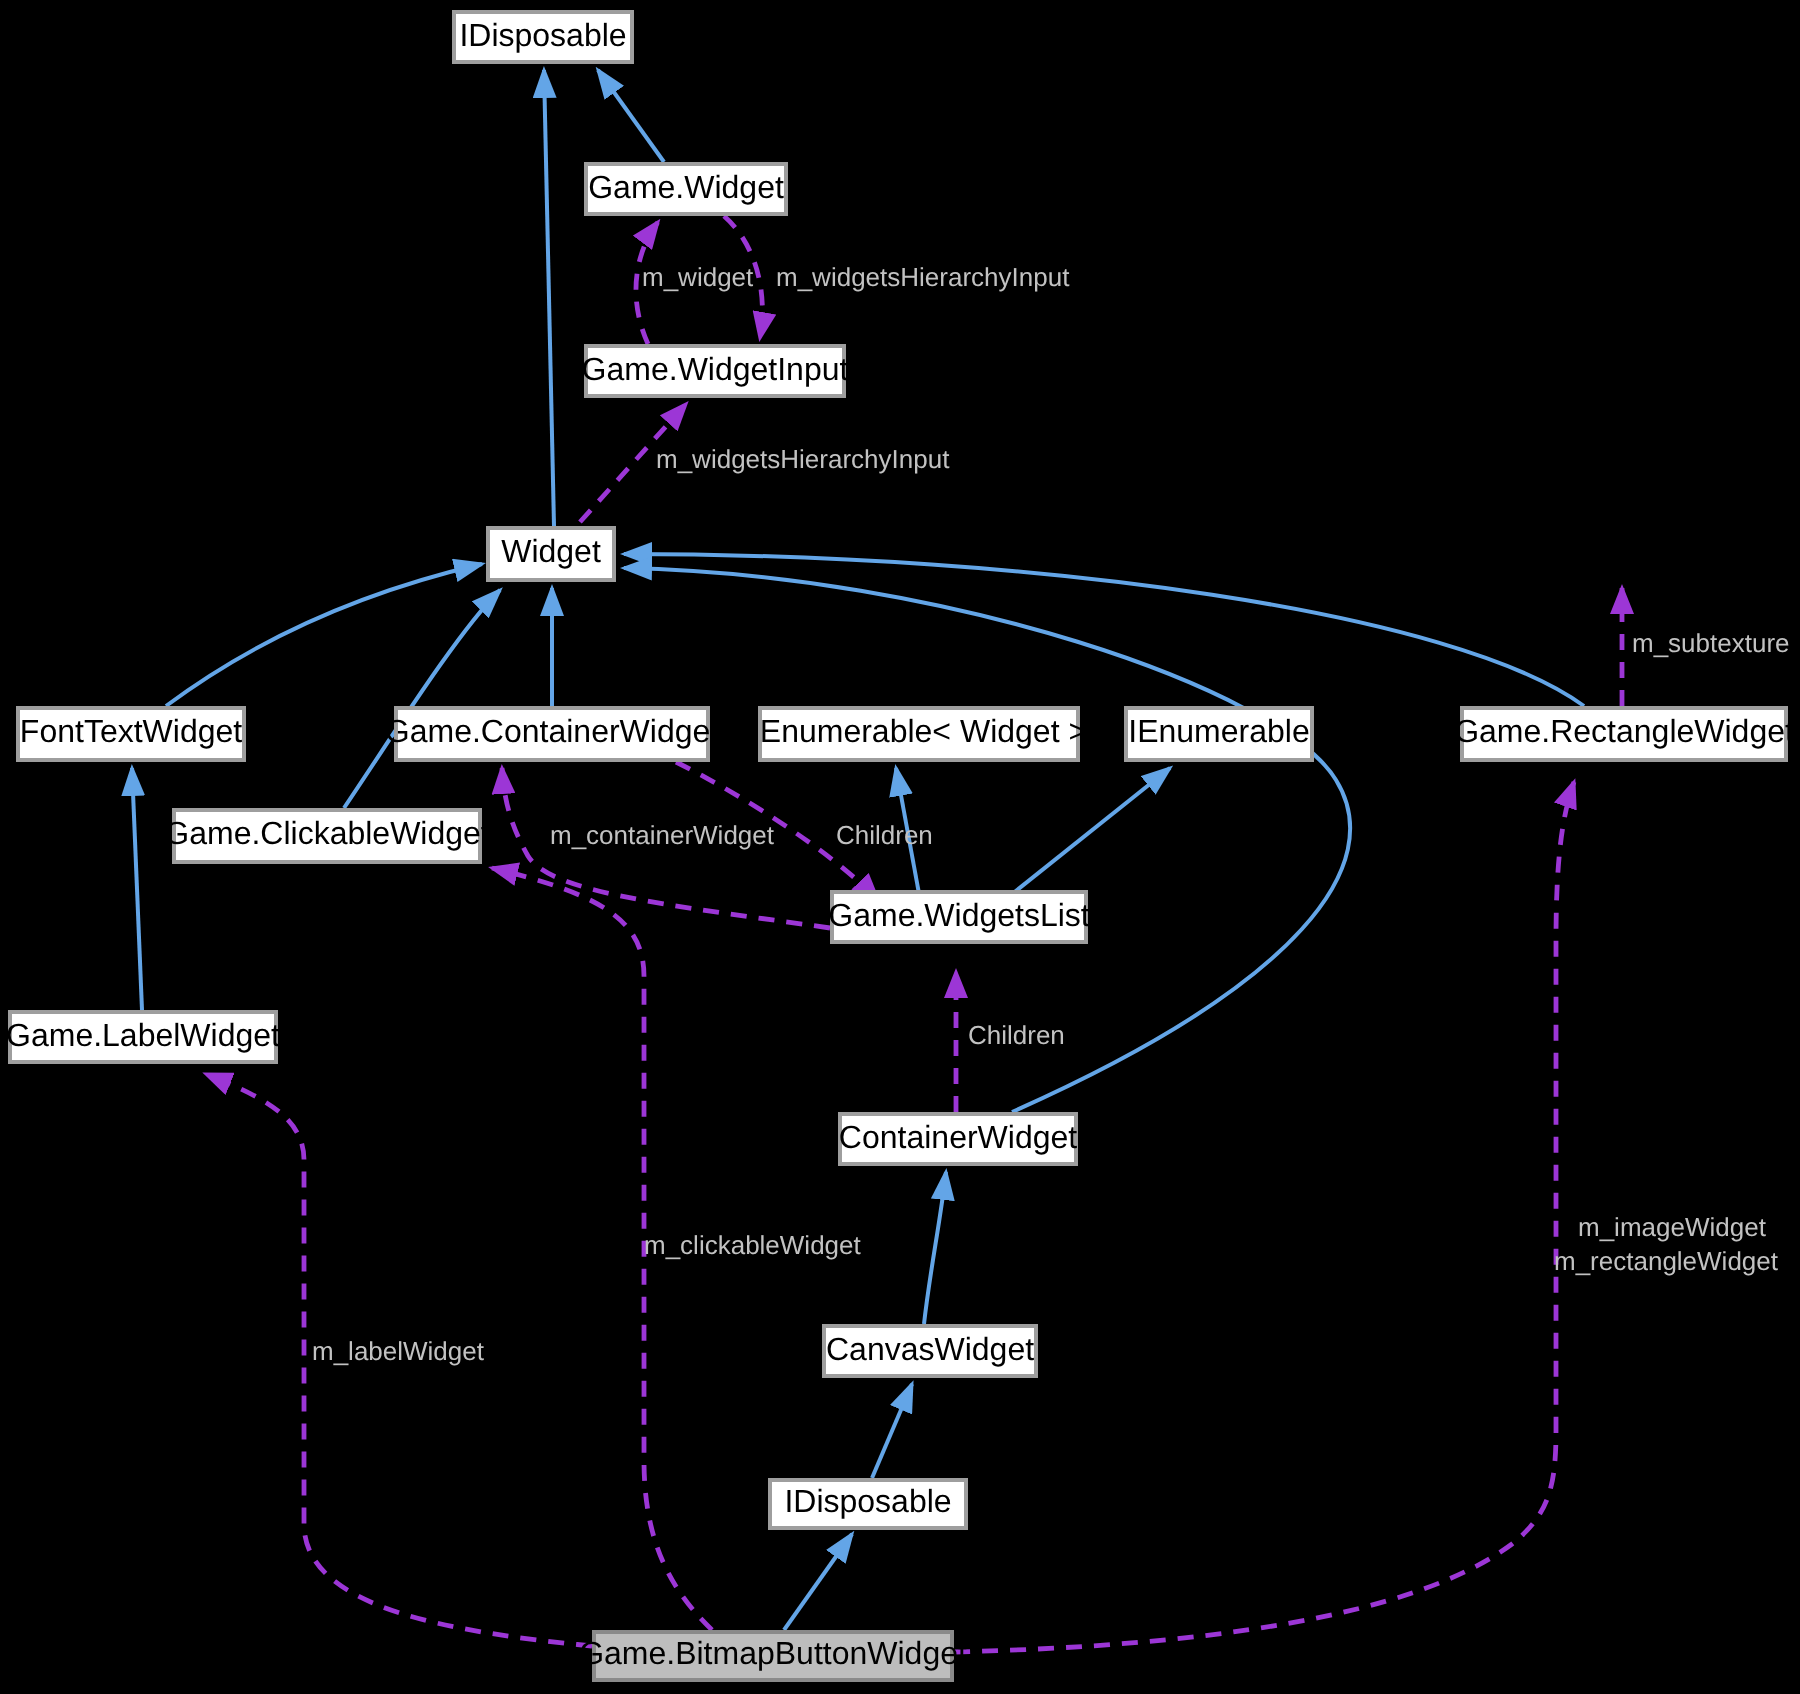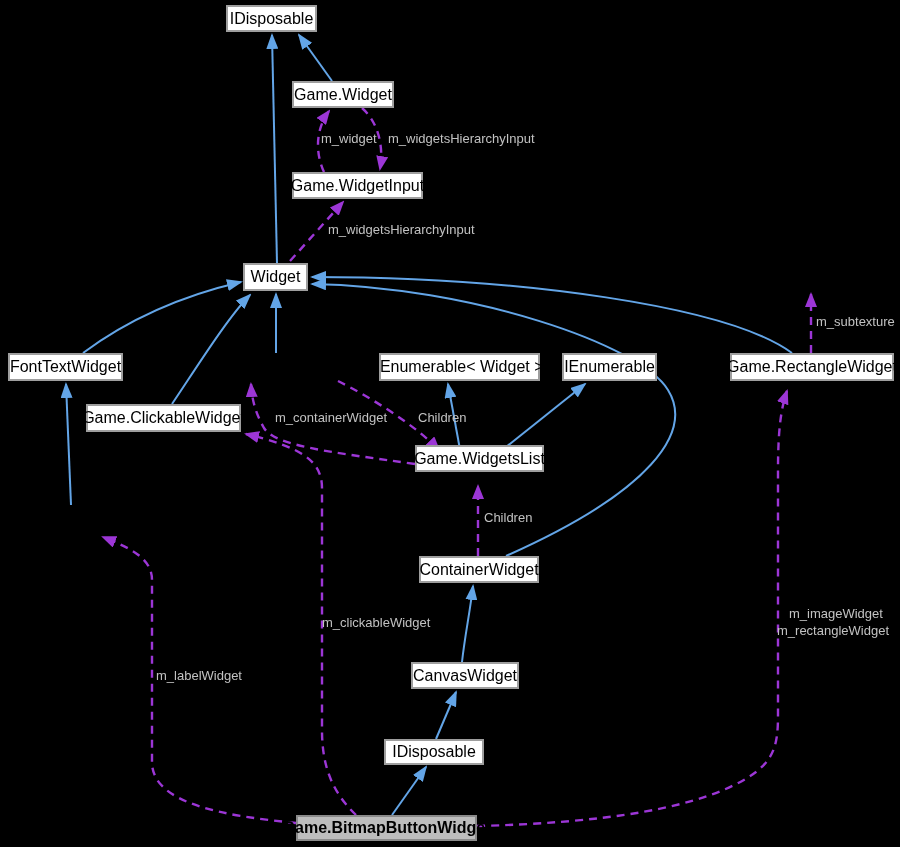--- a/index.html
+++ b/index.html
@@ -19,21 +19,20 @@
     color:#000;
     font-size:16px;
     display:flex;align-items:center;justify-content:center;
     white-space:nowrap;
     cursor:pointer;
     z-index:2;
   }
   .node.highlight{
     background:#bdbdbd;
     border-color:#8a8a8a;
-    font-weight:bold;
   }
   .edge-label{
     position:absolute;
     color:#c2c2c2;
     font-size:13px;
     white-space:nowrap;
     z-index:1;
   }
 </style>
 </head>
@@ -79,25 +78,27 @@
       <path d="M296,823 C225,816 152,804 152,762 L152,580 C152,558 130,548 103,537" marker-end="url(#arrow-purple)"></path>
       <path d="M477,826 C600,823 706,809 756,772 C775,757 778,742 778,715 L778,470 C778,430 781,408 787,391" marker-end="url(#arrow-purple)"></path>
     </g>
   </svg>
 
   <div class="node" style="left:226px;top:5px;width:91px;height:27px">IDisposable</div>
   <div class="node" style="left:292px;top:81px;width:102px;height:27px">Game.Widget</div>
   <div class="node" style="left:292px;top:172px;width:131px;height:27px">Game.WidgetInput</div>
   <div class="node" style="left:243px;top:263px;width:65px;height:28px">Widget</div>
   <div class="node" style="left:8px;top:353px;width:115px;height:28px">FontTextWidget</div>
+  <div class="node" style="left:197px;top:353px;width:158px;height:28px">Game.ContainerWidget</div>
   <div class="node" style="left:379px;top:353px;width:161px;height:28px">IEnumerable&lt; Widget &gt;</div>
   <div class="node" style="left:562px;top:353px;width:95px;height:28px">IEnumerable</div>
   <div class="node" style="left:86px;top:404px;width:155px;height:28px">Game.ClickableWidget</div>
   <div class="node" style="left:730px;top:353px;width:164px;height:28px">Game.RectangleWidget</div>
   <div class="node" style="left:415px;top:445px;width:129px;height:27px">Game.WidgetsList</div>
+  <div class="node" style="left:4px;top:505px;width:135px;height:27px">Game.LabelWidget</div>
   <div class="node" style="left:419px;top:556px;width:120px;height:27px">ContainerWidget</div>
   <div class="node" style="left:411px;top:662px;width:108px;height:27px">CanvasWidget</div>
   <div class="node" style="left:384px;top:739px;width:100px;height:26px">IDisposable</div>
   <div class="node highlight" style="left:296px;top:815px;width:181px;height:26px">Game.BitmapButtonWidget</div>
 
   <div class="edge-label" style="left:321px;top:131px">m_widget</div>
   <div class="edge-label" style="left:388px;top:131px">m_widgetsHierarchyInput</div>
   <div class="edge-label" style="left:328px;top:222px">m_widgetsHierarchyInput</div>
   <div class="edge-label" style="left:816px;top:314px">m_subtexture</div>
   <div class="edge-label" style="left:275px;top:410px">m_containerWidget</div>

